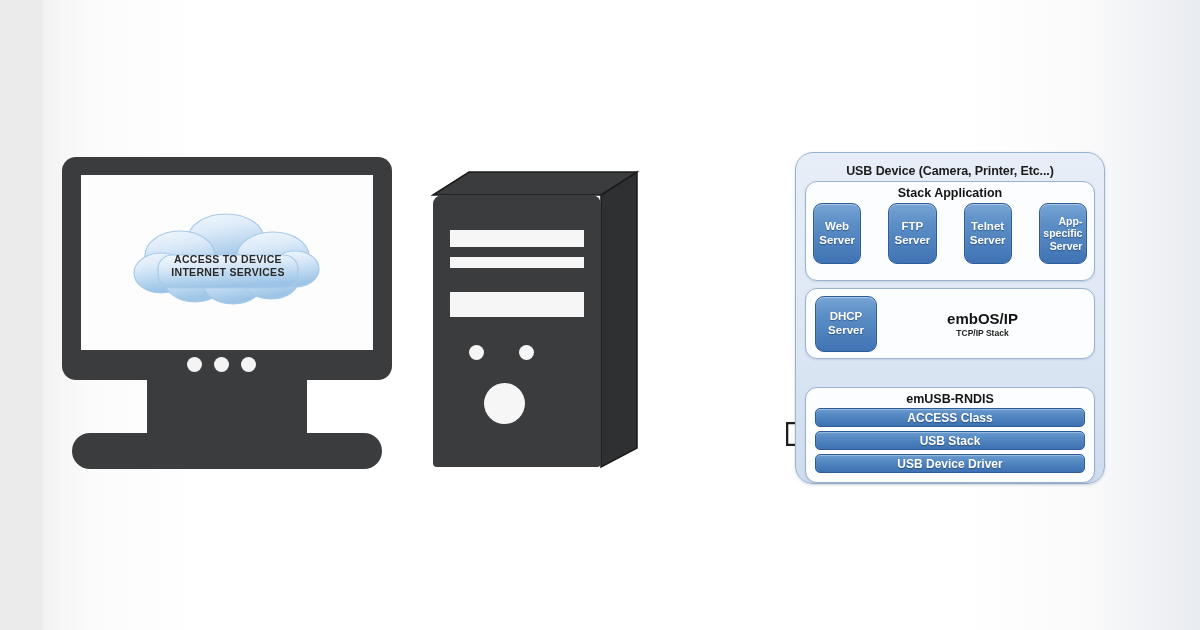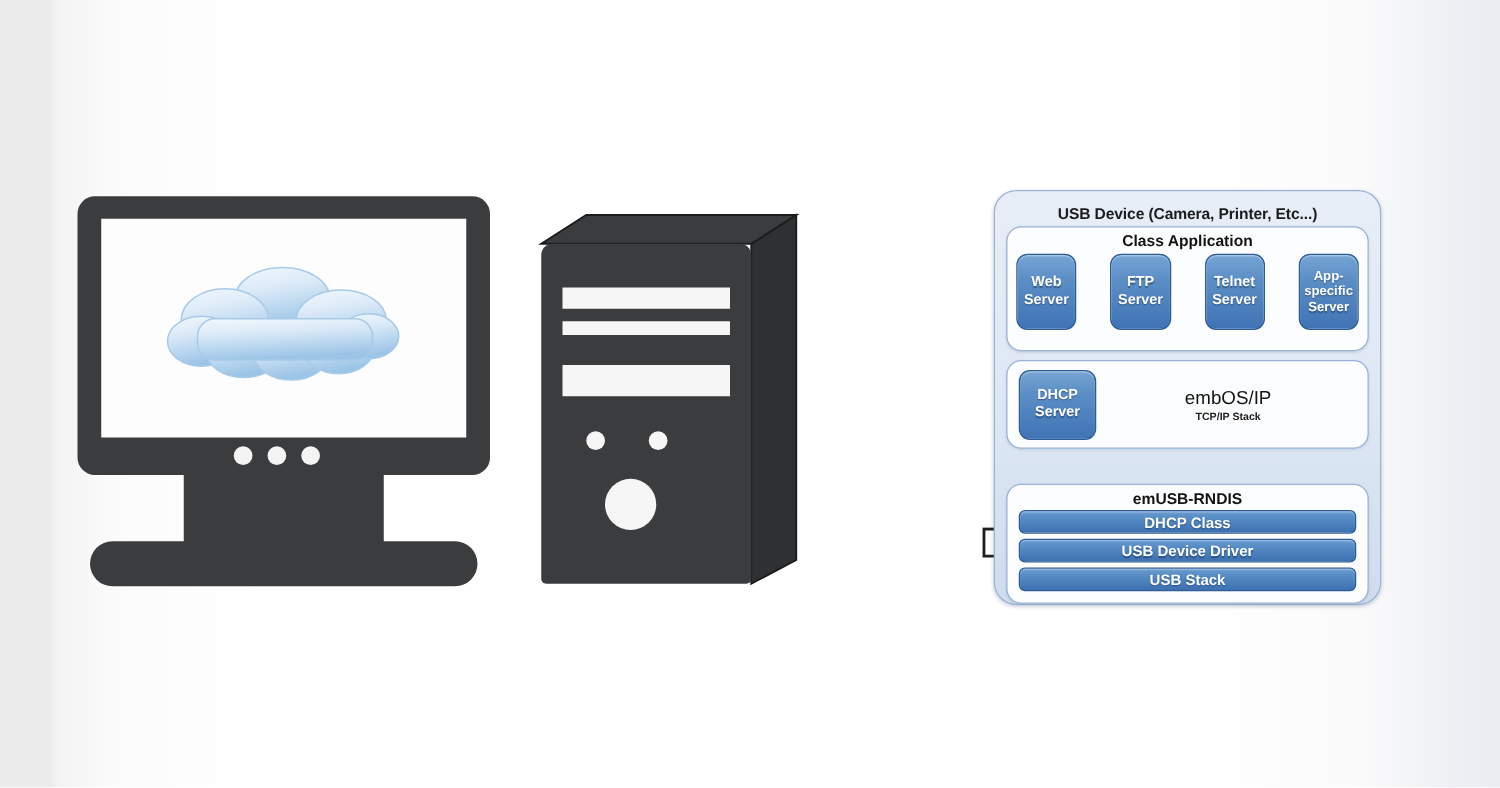--- a/index.html
+++ b/index.html
@@ -140,40 +140,40 @@
     background: linear-gradient(to bottom, #76a4d4 0%, #5d8fc6 32%, #3f73b4 100%);
     border: 1.2px solid #2e5c96;
     border-radius: 9px;
     box-sizing: border-box;
     display: flex; align-items: center; justify-content: center;
     color: #ffffff; font-size: 11.5px; font-weight: bold;
     text-align: center; line-height: 13.5px;
     text-shadow: 0 1px 1px rgba(20,45,85,0.55);
     box-shadow: inset 0 1px 1px rgba(255,255,255,0.42);
   }
-  .blue-box.small { font-size: 10.5px; line-height: 12.5px; }
+  .blue-box.small { font-size: 10.5px; line-height: 12.5px; text-align: right; }
 
   
   #sec-os { height: 71px; position: relative; padding: 0; }
   .os-row { display: flex; align-items: center; height: 100%; padding-left: 9px; justify-content: flex-end; }
   .os-box {
     width: 62px; height: 56px;
     background: linear-gradient(to bottom, #76a4d4 0%, #5d8fc6 32%, #3f73b4 100%);
     border: 1.2px solid #2e5c96;
     border-radius: 9px;
     box-sizing: border-box;
     display: flex; align-items: center; justify-content: center;
     color: #ffffff; font-size: 11.5px; font-weight: bold;
     text-align: center; line-height: 13.5px;
     text-shadow: 0 1px 1px rgba(20,45,85,0.55);
     box-shadow: inset 0 1px 1px rgba(255,255,255,0.42);
     flex: none;
   }
   .os-text { flex: 1; text-align: center; padding-right: 6px; }
-  .os-name { font-size: 15px; font-weight: normal; color: #141414; }
+  .os-name { font-size: 15px; font-weight: bold; color: #141414; }
   .os-sub { font-size: 8.5px; font-weight: bold; color: #222; margin-top: 1px; }
 
   
   #sec-rndis { height: 96px; margin-top: 28px; }
   .bar {
     margin: 0 9px 4px 9px; height: 19px;
     background: linear-gradient(to bottom, #6a9bcf 0%, #558ac3 35%, #3d71b2 100%);
     border: 1.1px solid #2e5c96;
     border-radius: 5px;
     box-sizing: border-box;
@@ -211,20 +211,24 @@
               <ellipse cx="57" cy="45" rx="35" ry="25"></ellipse>
               <ellipse cx="150" cy="45" rx="36" ry="24"></ellipse>
               <ellipse cx="38" cy="62" rx="27" ry="20"></ellipse>
               <ellipse cx="72" cy="70" rx="30" ry="21"></ellipse>
               <ellipse cx="110" cy="72" rx="30" ry="21"></ellipse>
               <ellipse cx="148" cy="68" rx="28" ry="20"></ellipse>
               <ellipse cx="172" cy="58" rx="24" ry="18"></ellipse>
               <rect x="35" y="44" width="140" height="33" rx="14"></rect>
             </g>
           </svg>
+          <div class="cloud-text">
+            <span>ACCESS TO DEVICE</span><br>
+            <span>INTERNET SERVICES</span>
+          </div>
         </div>
       </div>
       <div class="mon-btns">
         <div class="mon-btn b1"></div>
         <div class="mon-btn b2"></div>
         <div class="mon-btn b3"></div>
       </div>
     </div>
     <div class="mon-neck"></div>
     <div class="mon-base"></div>
@@ -251,21 +255,21 @@
   <svg id="dev-port" viewBox="0 0 14 24">
     <path d="M1,1 L9,1 Q13,1 13,12 Q13,23 9,23 L1,23 Z" fill="#ffffff" stroke="#1e1e1e" stroke-width="2.6"></path>
   </svg>
 
   <div id="device">
     <div class="dev-title">USB Device (Camera, Printer, Etc...)</div>
 
     <div class="dev-inner">
 
       <div class="sec" id="sec-app">
-        <div class="sec-title">Class Application</div>
+        <div class="sec-title">Stack Application</div>
         <div class="app-row">
 
           <div class="blue-box">
             <span>
               <span>Web</span><br>
               <span>Server</span>
             </span>
           </div>
 
           <div class="blue-box">
@@ -303,21 +307,21 @@
           </div>
           <div class="os-text">
             <div class="os-name">embOS/IP</div>
             <div class="os-sub">TCP/IP Stack</div>
           </div>
         </div>
       </div>
 
       <div class="sec" id="sec-rndis">
         <div class="sec-title">emUSB-RNDIS</div>
-        <div class="bar">DHCP Class</div>
+        <div class="bar">ACCESS Class</div>
+        <div class="bar">USB Stack</div>
         <div class="bar">USB Device Driver</div>
-        <div class="bar">USB Stack</div>
       </div>
 
     </div>
   </div>
 
 </div>
 
 </body></html>

